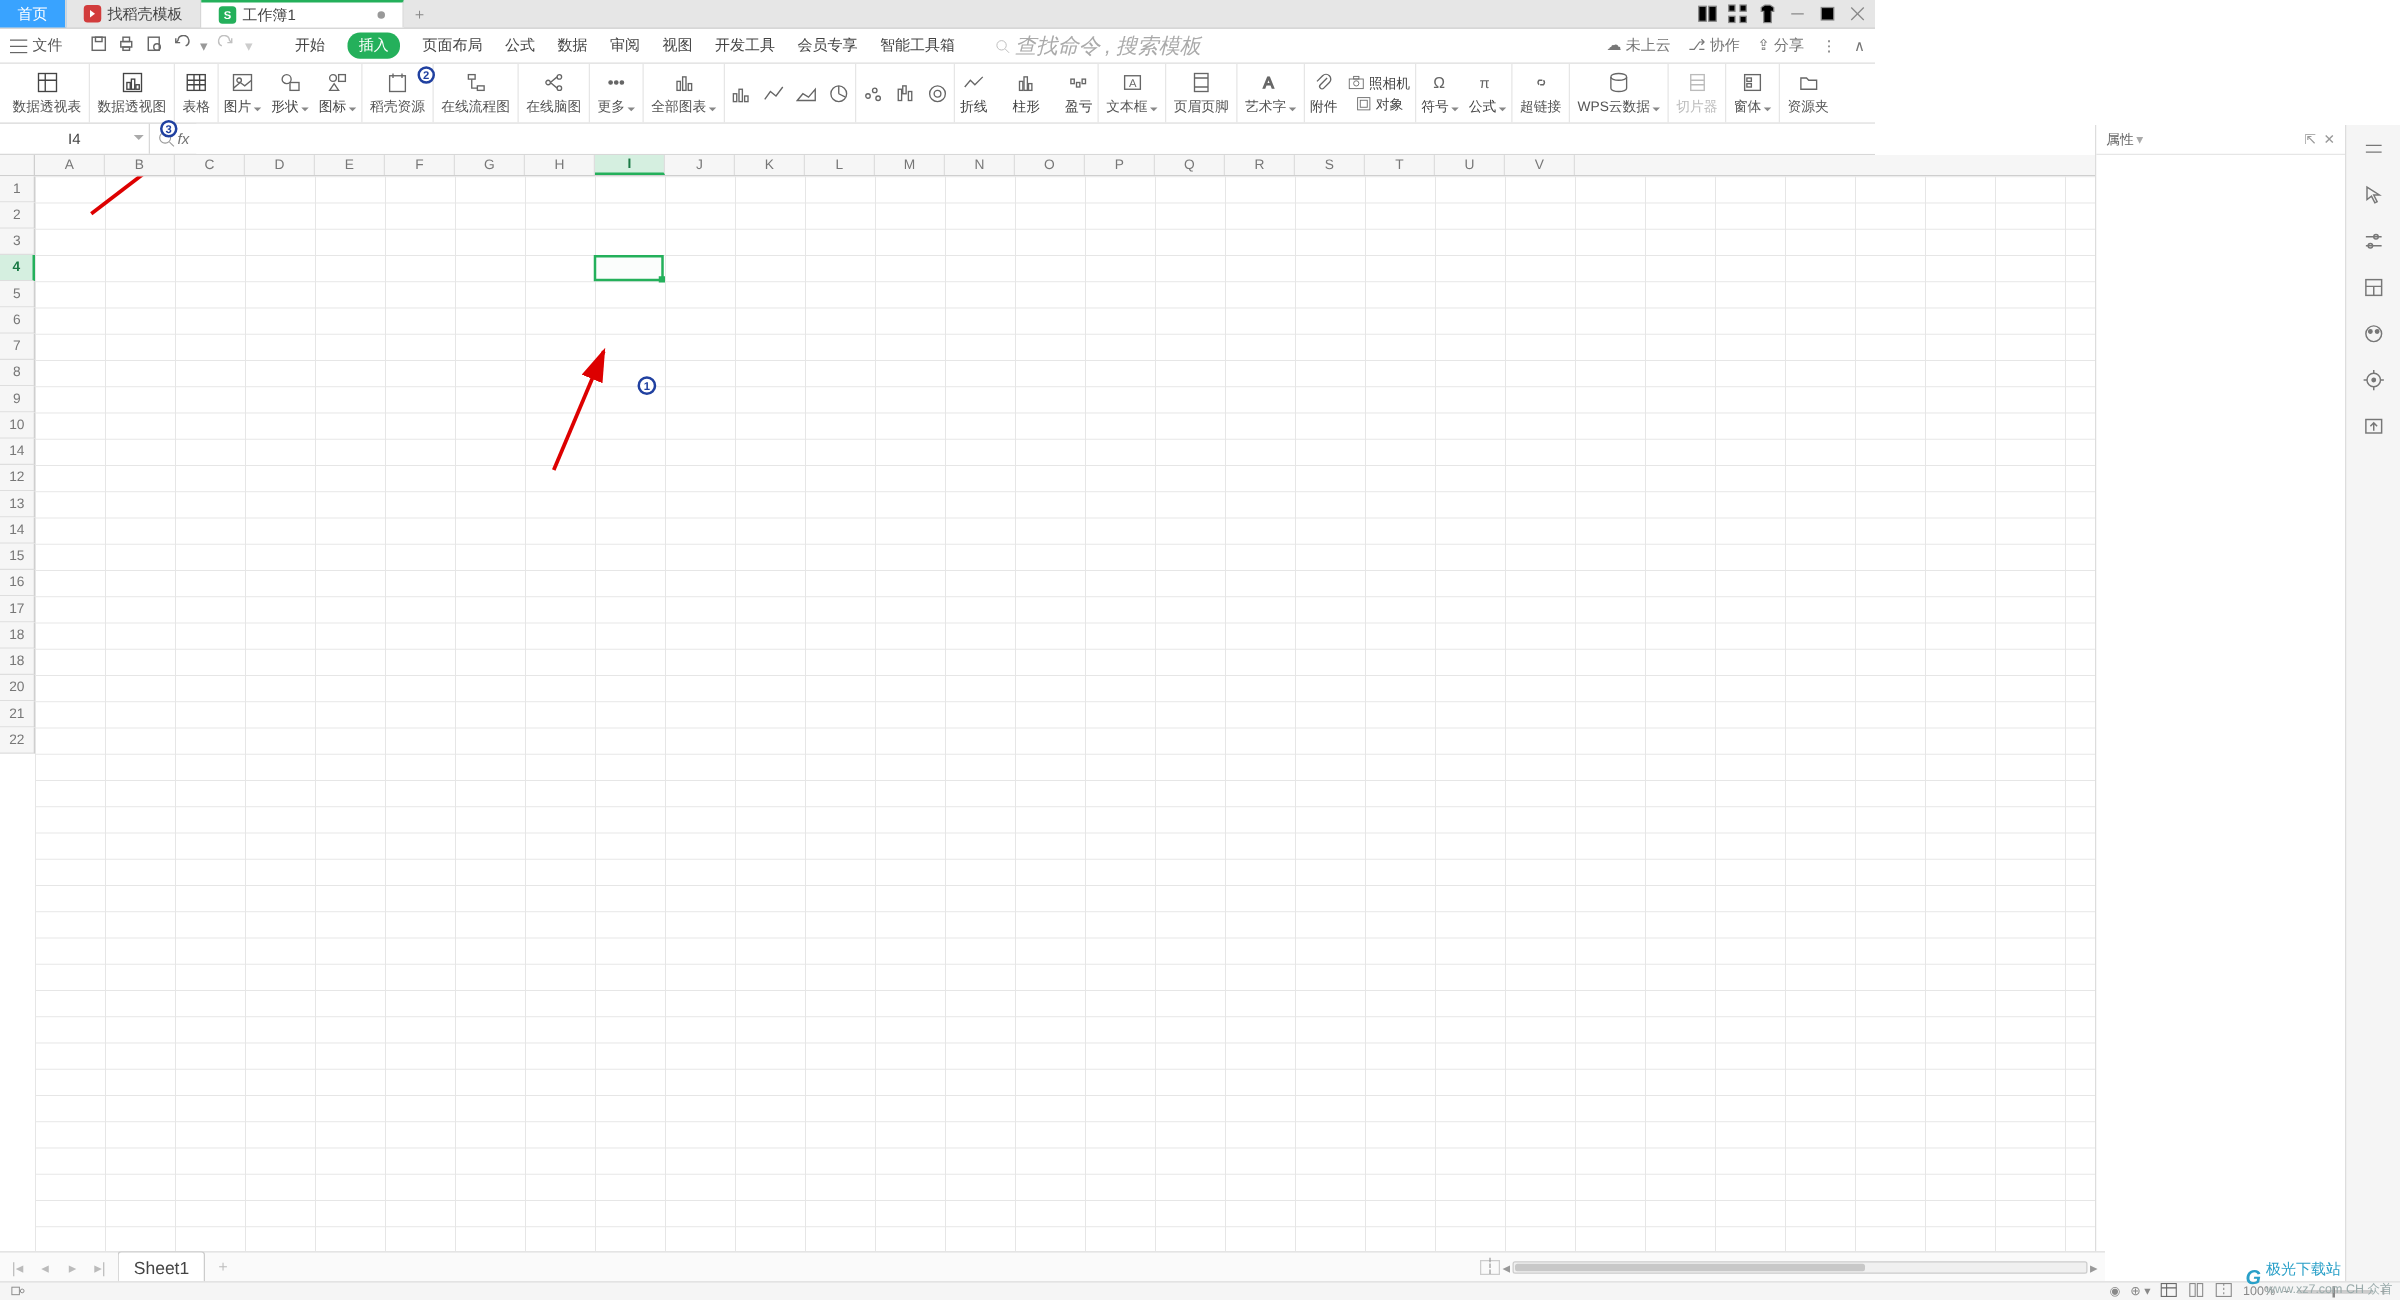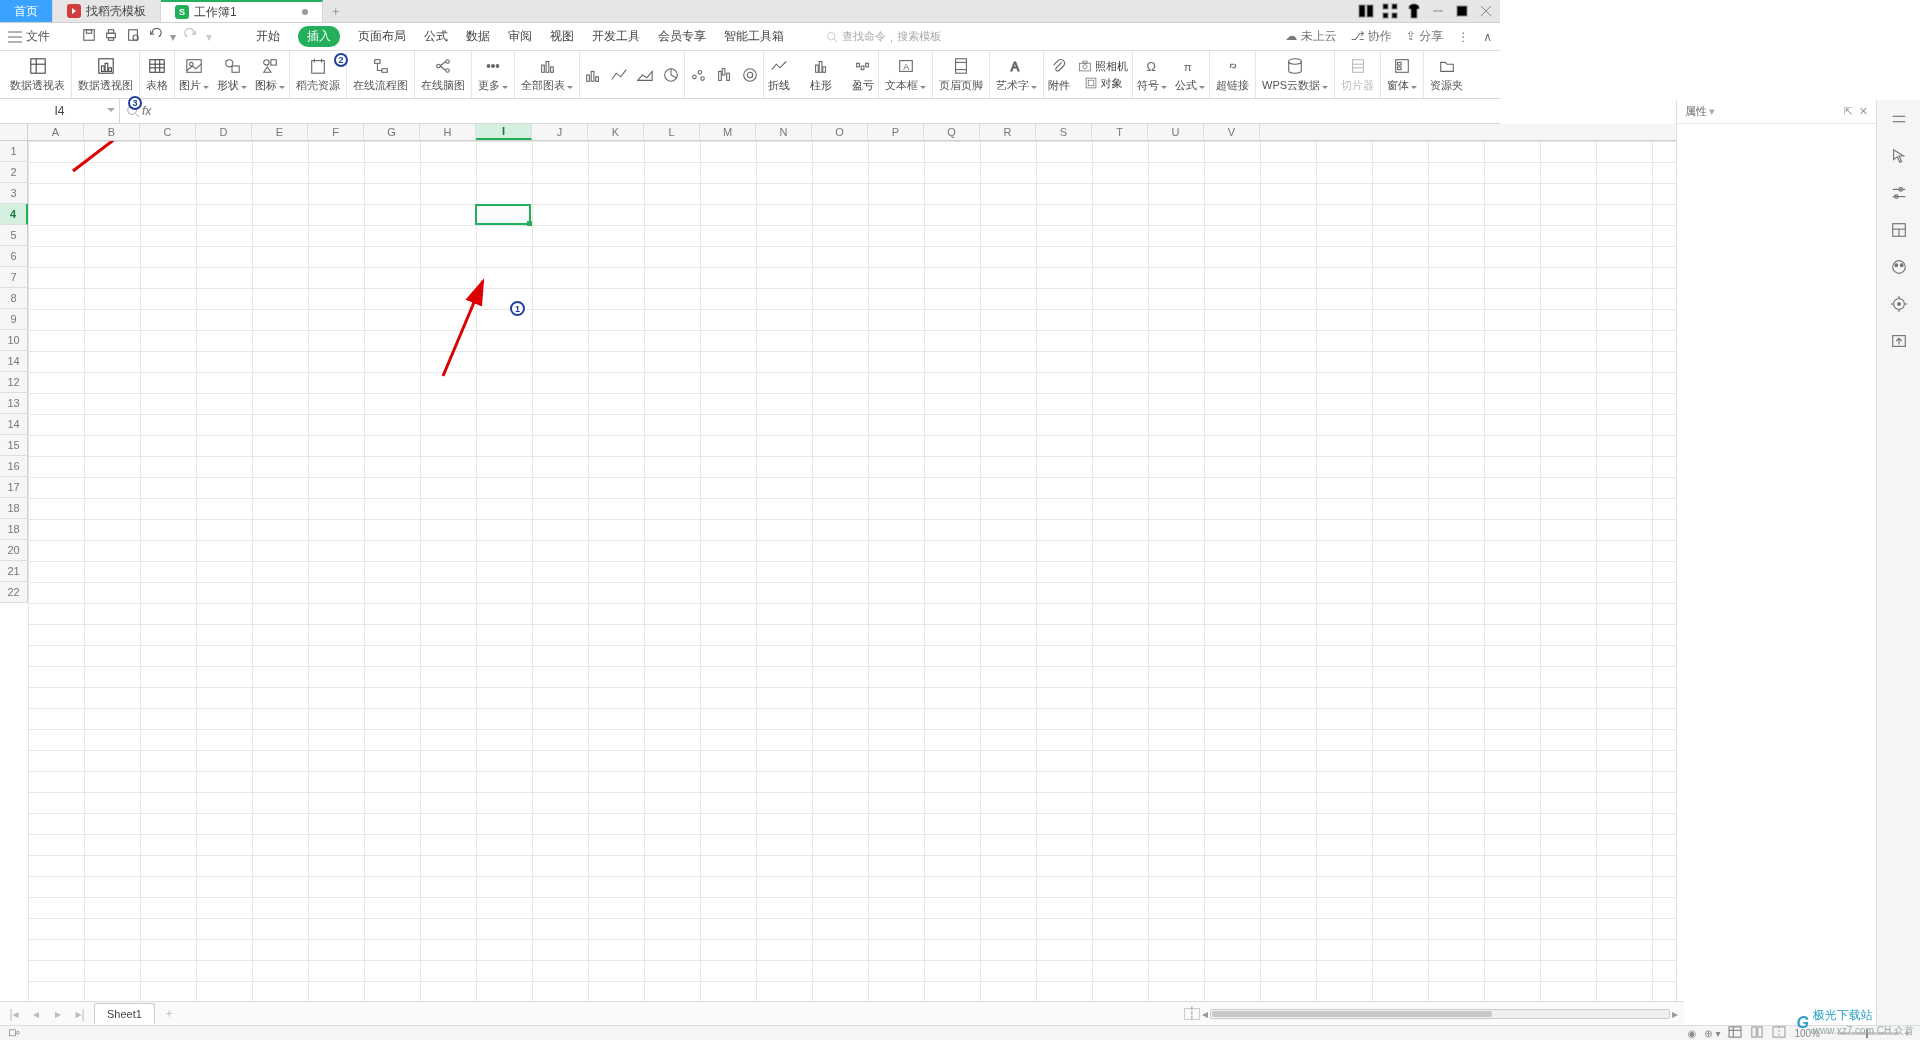--- a/index.html
+++ b/index.html
@@ -12,28 +12,28 @@
   .tab.active-sheet { background: #fff; border-top: 2px solid #24b05b; }
   .mod-dot { width: 6px; height: 6px; background: #999; border-radius: 50%; margin-left: 60px; }
   .tab-plus { width: 26px; display: flex; align-items: center; justify-content: center; color: #888; }
   .tab-right { margin-left: auto; display: flex; align-items: center; gap: 8px; padding-right: 6px; color: #777; }
   .ticon { width: 16px; height: 16px; display: inline-flex; align-items: center; justify-content: center; }
   .doc-ico { width:14px;height:14px;background:#d23c3c;border-radius:3px;position:relative; display:inline-block; }
   .doc-ico::after{content:"";position:absolute;border-left:4px solid #fff;border-top:3px solid transparent;border-bottom:3px solid transparent;left:5px;top:4px;}
   .sheet-ico{width:14px;height:14px;background:#24b05b;border-radius:3px;color:#fff;display:inline-flex;align-items:center;justify-content:center;font-size:9px;font-weight:bold;}
 
   
-  .menubar { height: 28px; border-bottom: 1px solid #ddd; display: flex; align-items: center; padding: 0 8px; gap: 24px; position: relative; justify-content: flex-end; }
+  .menubar { height: 28px; border-bottom: 1px solid #ddd; display: flex; align-items: center; padding: 0 8px; gap: 14px; position: relative; justify-content: flex-end; }
   .menubar .ham { font-size: 12px; color: #555; display: flex; align-items:center; gap: 4px; }
   .qat { display: flex; align-items: center; gap: 8px; margin-left: 8px; }
   .qat svg { width: 14px; height: 14px; stroke: #666; fill: none; stroke-width: 1.3; }
   .menus { display: flex; align-items: center; gap: 18px; margin-left: 20px; }
   .menus span { font-size: 12px; color: #444; }
   .menus .pill { background: #24b05b; color: #fff; padding: 2px 9px; border-radius: 10px; }
-  .search { margin-left: 18px; color: #aaa; display: flex; align-items: center; gap: 4px; font-size: 11px; }
+  .search { margin-left: 18px; color: #aaa; display: flex; align-items: center; gap: 4px; font-size: 17px; font-style: italic; }
   .men-right { margin-left: auto; display: flex; align-items: center; gap: 14px; color: #777; font-size: 12px; }
 
   
   .ribbon { height: 48px; border-bottom: 1px solid #d8d8d8; display: flex; align-items: stretch; padding: 0 4px; position: relative; }
   .rgrp { display: flex; flex-direction: column; align-items: center; justify-content: center; padding: 0 6px; border-right: 1px solid #e6e6e6; gap: 2px; color: #555; position: relative; }
   .rgrp:last-child { border-right: none; }
   .rlabel { font-size: 11px; white-space: nowrap; }
   .rico { height: 20px; display: flex; align-items: center; justify-content: center; }
   .rico svg { width: 18px; height: 18px; stroke: #666; fill: none; stroke-width: 1.2; }
   .rstack { display: flex; }
@@ -79,21 +79,21 @@
   .rp-head{height:24px;display:flex;align-items:center;padding:0 8px;border-bottom:1px solid #e6e6e6;color:#666;font-size:11px;}
   .rp-head .sp{margin-left:auto;display:flex;gap:6px;color:#999;}
   
   
   .siderail{position:absolute;top:100px;right:0;bottom:0;width:44px;background:#f5f5f5;border-left:1px solid #ddd;display:flex;flex-direction:column;align-items:center;padding-top:10px;gap:16px;}
   .siderail svg{width:18px;height:18px;stroke:#777;fill:none;stroke-width:1.3;}
 
   
   .sheetbar{position:absolute;left:0;right:236px;bottom:15px;height:24px;border-top:1px solid #ddd;display:flex;align-items:center;padding:0 6px;gap:6px;background:#fafafa;}
   .sheetbar .navbtn{width:16px;text-align:center;color:#bbb;}
-  .sheettab{background:#fff;border:1px solid #ccc;border-bottom:none;padding:4px 12px;border-radius:3px 3px 0 0;font-size:11px;}
+  .sheettab{background:#fff;border:1px solid #ccc;border-bottom:none;padding:4px 12px;border-radius:3px 3px 0 0;font-size:14px;}
   .bhscroll{margin-left:auto;display:flex;align-items:center;gap:2px;}
   .hscroll{height:10px;width:460px;border:1px solid #ccc;background:#f0f0f0;position:relative;border-radius:2px;}
   .hscroll::before{content:"";position:absolute;left:1px;top:1px;height:6px;width:280px;background:#c8c8c8;border-radius:2px;}
   
   .statusbar{position:absolute;left:0;right:0;bottom:0;height:15px;background:#f5f5f5;border-top:1px solid #ddd;display:flex;align-items:center;padding:0 8px;font-size:10px;color:#888;}
   .statusbar .sp{margin-left:auto;display:flex;align-items:center;gap:8px;}
   .zoom{display:flex;align-items:center;gap:4px;}
   
   .watermark{position:absolute;right:6px;bottom:2px;font-size:12px;color:#bbb;display:flex;align-items:center;gap:4px;}
   .watermark .logo{color:#2aa0c8;font-weight:bold;font-style:italic;font-size:16px;}

